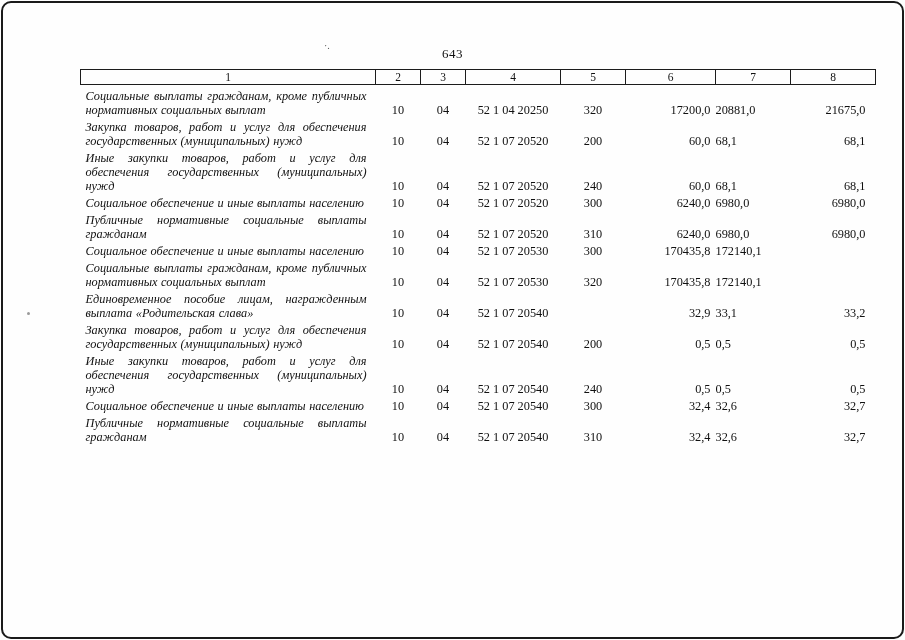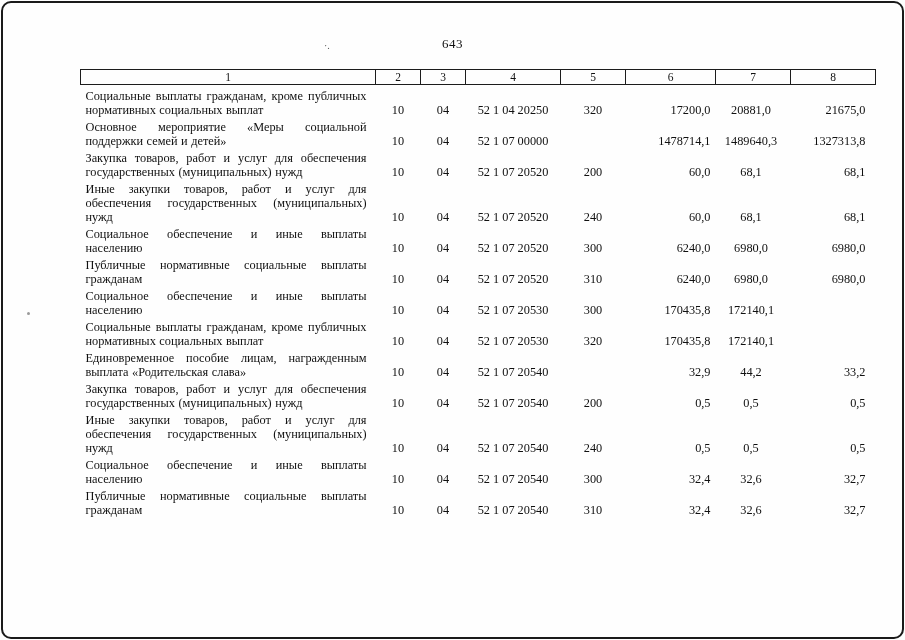--- a/index.html
+++ b/index.html
@@ -20,21 +20,21 @@
   }
   .page-frame {
     position: absolute;
     inset: 1px;
     border: 2px solid #1a1a1a;
     border-radius: 10px;
     pointer-events: none;
   }
   .page-number {
     position: absolute;
-    top: 36px;
+    top: 46px;
     left: 0;
     right: 0;
     text-align: center;
     font-size: 13px;
     letter-spacing: 0.5px;
   }
   .artifact-top {
     position: absolute;
     top: 40px;
     left: 324px;
@@ -78,29 +78,30 @@
   table.budget tbody tr:first-child td {
     padding-top: 4px;
   }
   table.budget tbody td.c1 {
     text-align: justify;
     vertical-align: top;
     padding-left: 5px;
     padding-right: 9px;
     white-space: normal;
     word-spacing: 0.5px;
+    font-style: italic;
   }
   table.budget tbody td.c2,
   table.budget tbody td.c3,
   table.budget tbody td.c4,
   table.budget tbody td.c5 {
     text-align: center;
   }
   table.budget tbody td.c6 { text-align: right; padding-right: 5px; }
-  table.budget tbody td.c7 { text-align: center; padding-right: 4px; }
+  table.budget tbody td.c7 { text-align: left; padding-right: 4px; }
   table.budget tbody td.c8 { text-align: right; padding-right: 10px; }
 </style>
 </head>
 <body>
 
 <div class="page">
   <div class="page-frame"></div>
 
   <div class="page-number">643</div>
 
@@ -135,30 +136,20 @@
           <td class="c1">Социальные выплаты гражданам, кроме публичных нормативных социальных выплат</td>
           <td class="c2">10</td>
           <td class="c3">04</td>
           <td class="c4">52 1 04 20250</td>
           <td class="c5">320</td>
           <td class="c6">17200,0</td>
           <td class="c7">20881,0</td>
           <td class="c8">21675,0</td>
         </tr>
         <tr>
-          <td class="c1">Основное мероприятие «Меры социальной поддержки семей и детей»</td>
-          <td class="c2">10</td>
-          <td class="c3">04</td>
-          <td class="c4">52 1 07 00000</td>
-          <td class="c5"></td>
-          <td class="c6">1478714,1</td>
-          <td class="c7">1489640,3</td>
-          <td class="c8">1327313,8</td>
-        </tr>
-        <tr>
           <td class="c1">Закупка товаров, работ и услуг для обеспечения государственных (муниципальных) нужд</td>
           <td class="c2">10</td>
           <td class="c3">04</td>
           <td class="c4">52 1 07 20520</td>
           <td class="c5">200</td>
           <td class="c6">60,0</td>
           <td class="c7">68,1</td>
           <td class="c8">68,1</td>
         </tr>
         <tr>
@@ -211,21 +202,21 @@
           <td class="c7">172140,1</td>
           <td class="c8"></td>
         </tr>
         <tr>
           <td class="c1">Единовременное пособие лицам, награжденным выплата «Родительская слава»</td>
           <td class="c2">10</td>
           <td class="c3">04</td>
           <td class="c4">52 1 07 20540</td>
           <td class="c5"></td>
           <td class="c6">32,9</td>
-          <td class="c7">44,2</td>
+          <td class="c7">33,1</td>
           <td class="c8">33,2</td>
         </tr>
         <tr>
           <td class="c1">Закупка товаров, работ и услуг для обеспечения государственных (муниципальных) нужд</td>
           <td class="c2">10</td>
           <td class="c3">04</td>
           <td class="c4">52 1 07 20540</td>
           <td class="c5">200</td>
           <td class="c6">0,5</td>
           <td class="c7">0,5</td>

